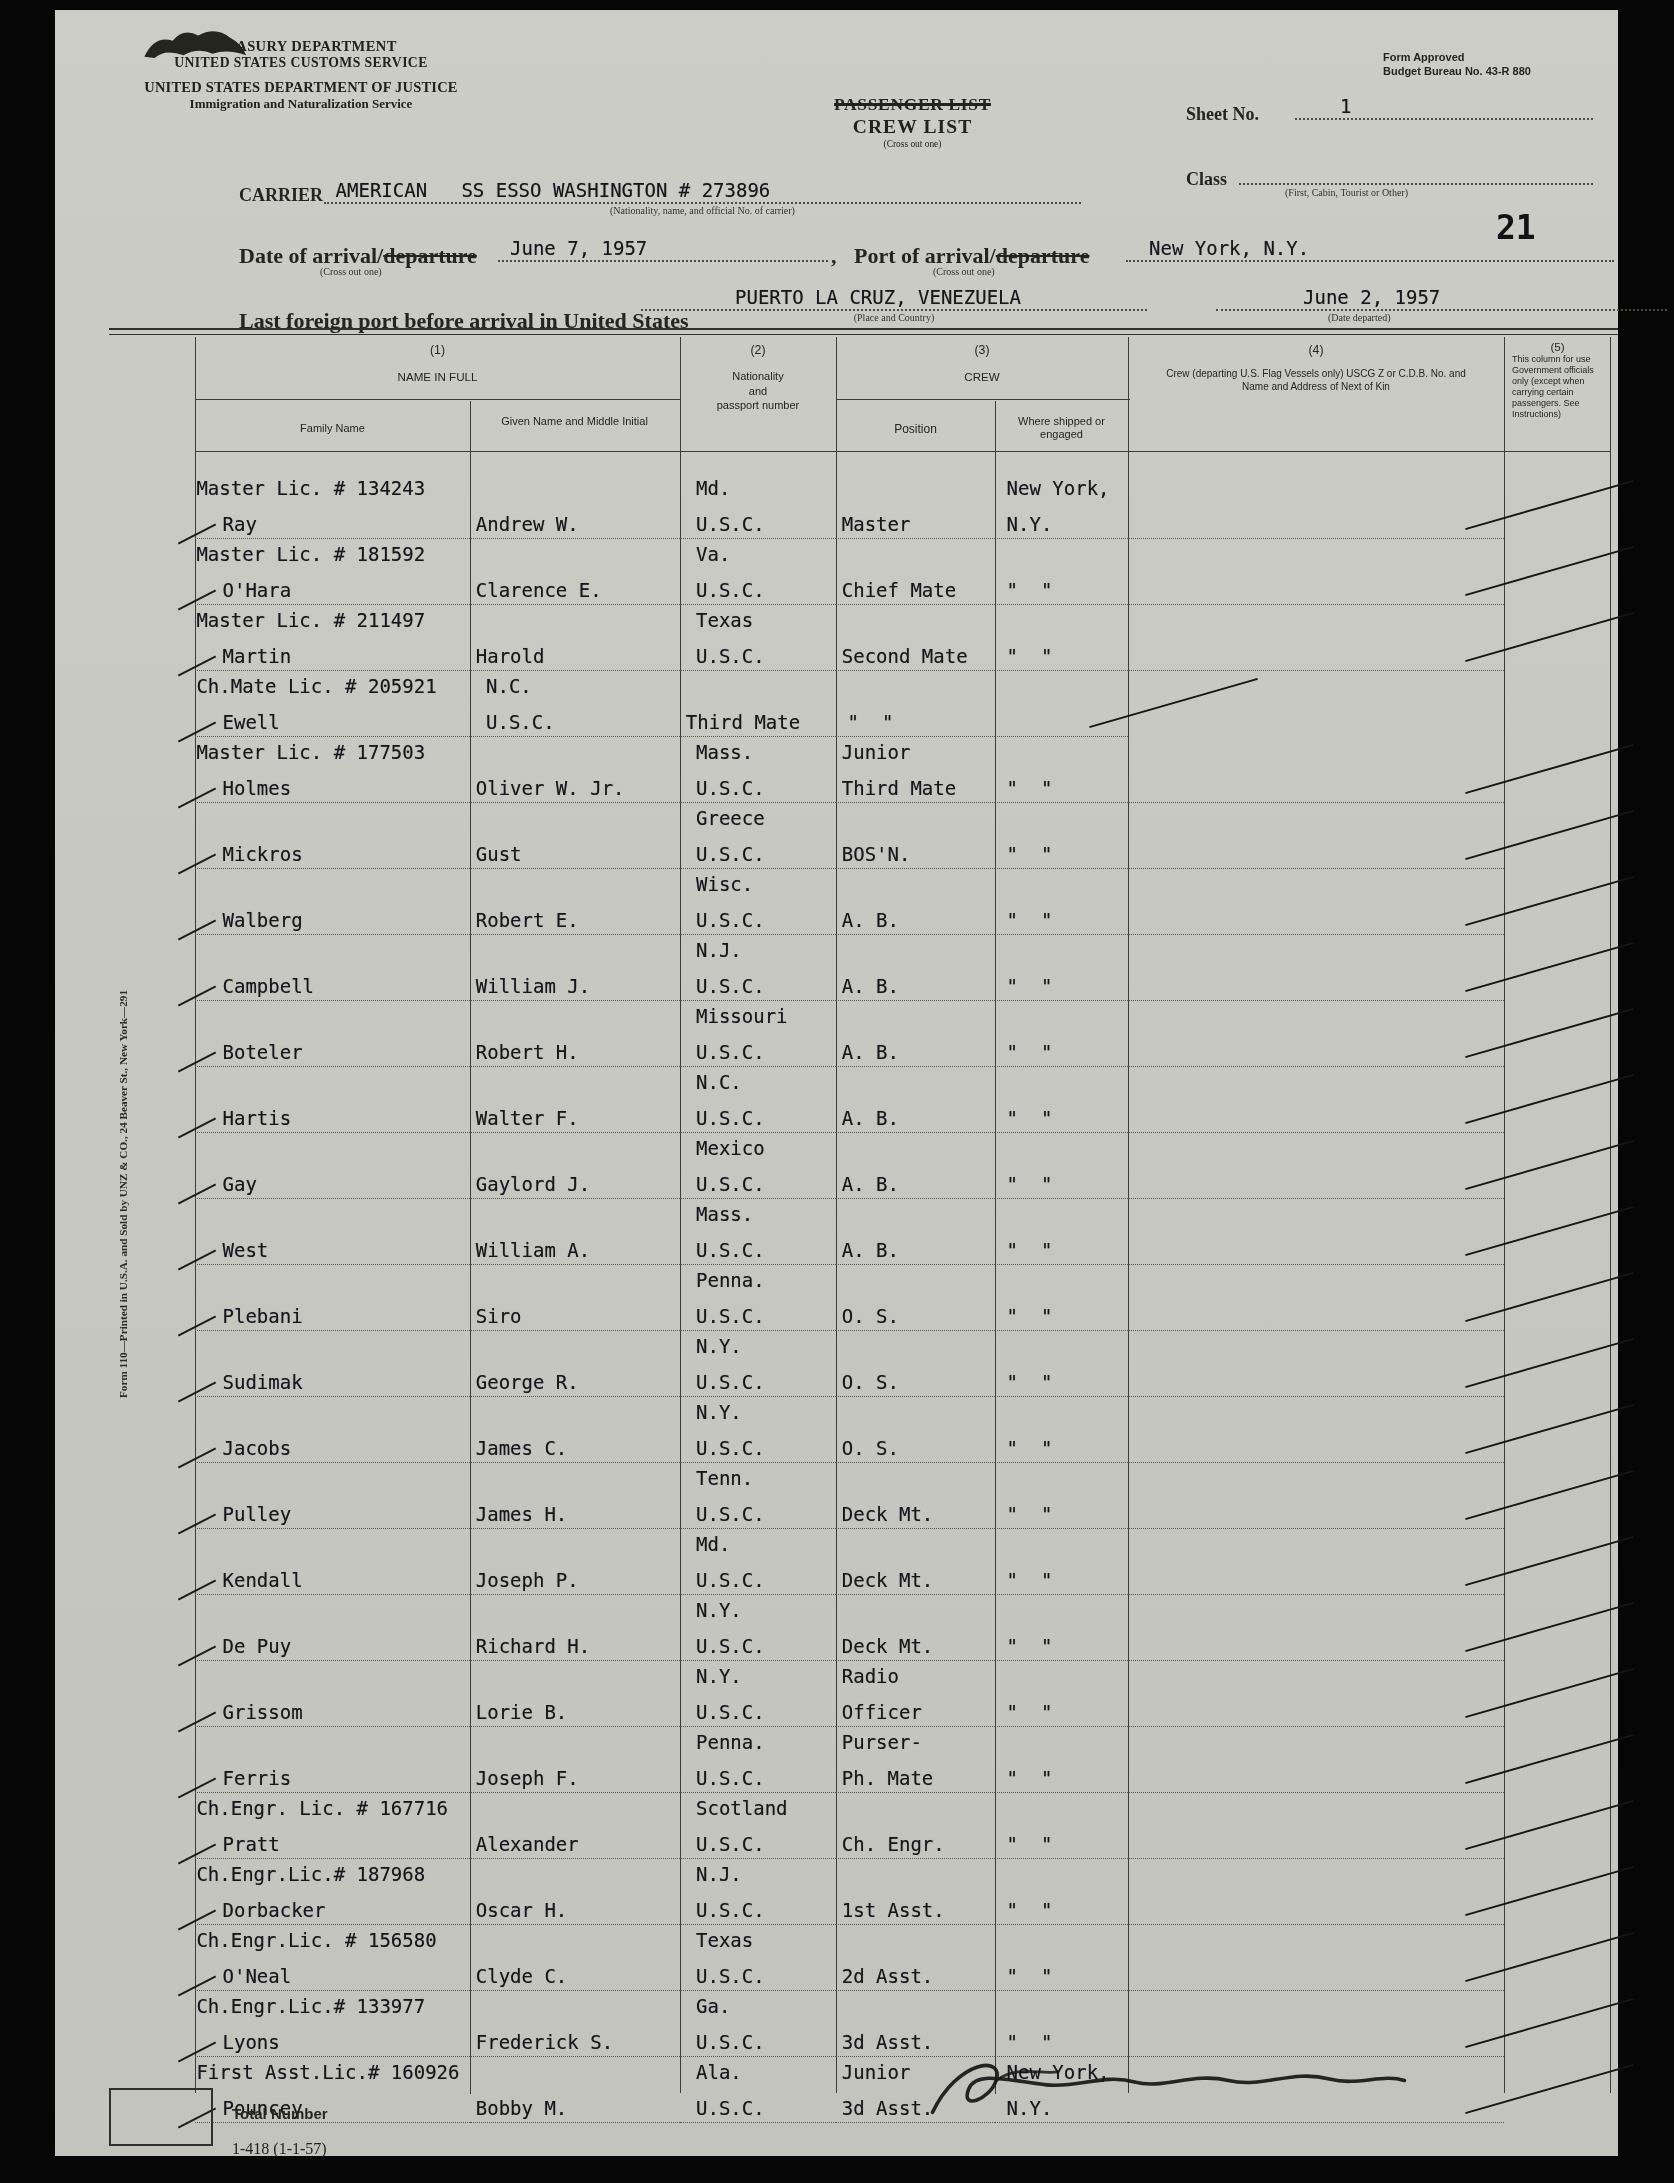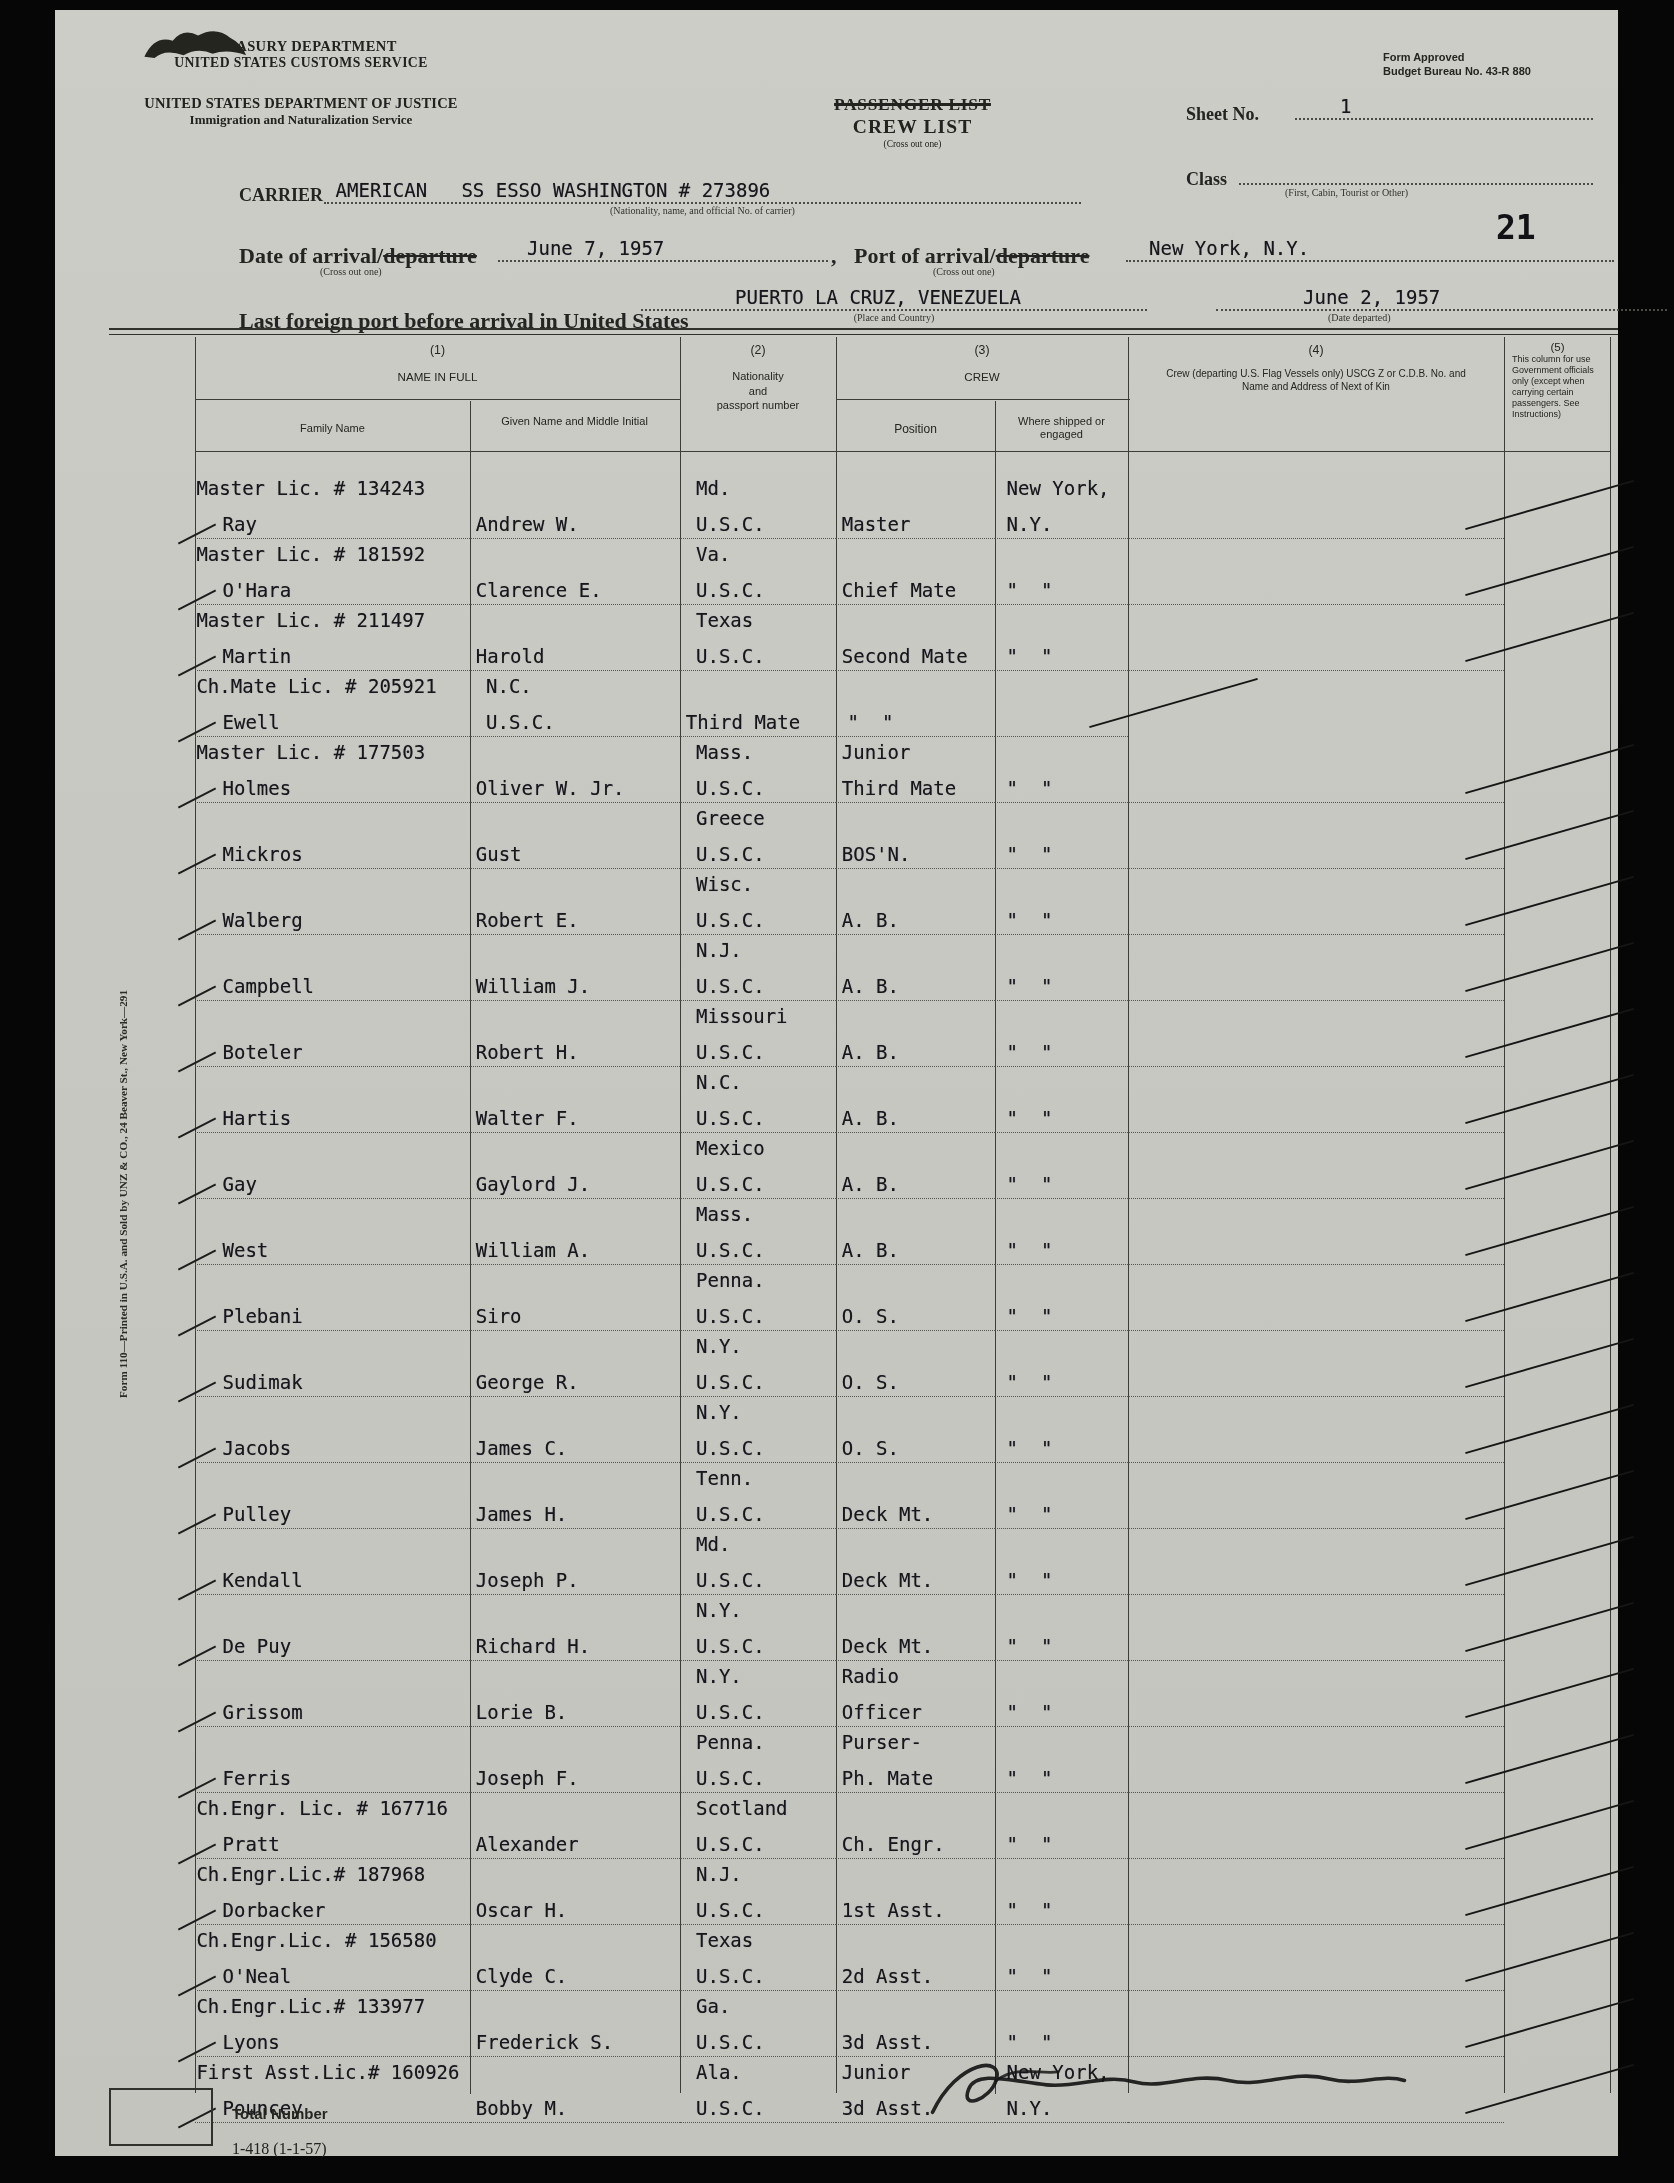--- a/index.html
+++ b/index.html
@@ -23,21 +23,21 @@
   .dotfield{
     position:absolute;border-bottom:2.2px dotted #4c4c46;
     display:flex;align-items:flex-end;padding-bottom:1.4px;
   }
   .note{font-size:10px;color:#33332e;}
   .struck{text-decoration:line-through;text-decoration-thickness:1.8px;}
   
   .agency{position:absolute;left:65px;top:27.5px;width:362px;text-align:center;}
   .agency .l1{font-size:14.5px;font-weight:bold;letter-spacing:0.4px;}
   .agency .l2{font-size:13.7px;font-weight:bold;letter-spacing:0.4px;}
-  .agency .l3{font-size:14.5px;font-weight:bold;margin-top:24px;letter-spacing:0.2px;}
+  .agency .l3{font-size:14.5px;font-weight:bold;margin-top:8px;letter-spacing:0.2px;}
   .agency .l4{font-size:13px;font-weight:bold;}
   .eagle{position:absolute;left:20px;top:-11.6px;z-index:2;}
   
   .titleblock{position:absolute;left:731px;top:84px;width:253px;text-align:center;}
   .titleblock .pl{font-size:17.4px;font-weight:bold;letter-spacing:0.7px;
      text-decoration:line-through;text-decoration-thickness:2.5px;}
   .titleblock .cl{font-size:19.5px;font-weight:bold;letter-spacing:1.1px;margin-top:1.4px;}
   .titleblock .nt{font-size:9.4px;margin-top:0.7px;}
   .formappr{position:absolute;left:1328px;top:41px;font-family:"Liberation Sans",sans-serif;
      font-size:11px;font-weight:bold;line-height:13.7px;color:#26261f;}
@@ -118,21 +118,21 @@
   </div>
   <div class="abs note print" style="left:269px;top:195px;width:757px;text-align:center;">(Nationality, name, and official No. of carrier)</div>
 
   <div class="abs hand21" style="left:1441px;top:198px;">21</div>
 
   <div class="abs medlabel print" style="left:184px;top:233px;">
     <span>Date of arrival/</span><span class="struck">departure</span>
   </div>
   <div class="abs note print" style="left:265px;top:256px;">(Cross out one)</div>
   <div class="dotfield" style="left:443px;top:217px;width:330px;height:32px;">
-    <span class="typed" style="margin-left:29px;text-align:center;">June 7, 1957</span>
+    <span class="typed" style="margin-left:12px;text-align:center;">June 7, 1957</span>
   </div>
   <div class="abs medlabel print" style="left:776px;top:233px;">,</div>
   <div class="abs medlabel print" style="left:799px;top:233px;">
     <span>Port of arrival/</span><span class="struck">departure</span>
   </div>
   <div class="abs note print" style="left:878px;top:256px;">(Cross out one)</div>
   <div class="dotfield" style="left:1071px;top:217px;width:488px;height:32px;">
     <span class="typed" style="margin-left:23px;">New York, N.Y.</span>
   </div>
 

